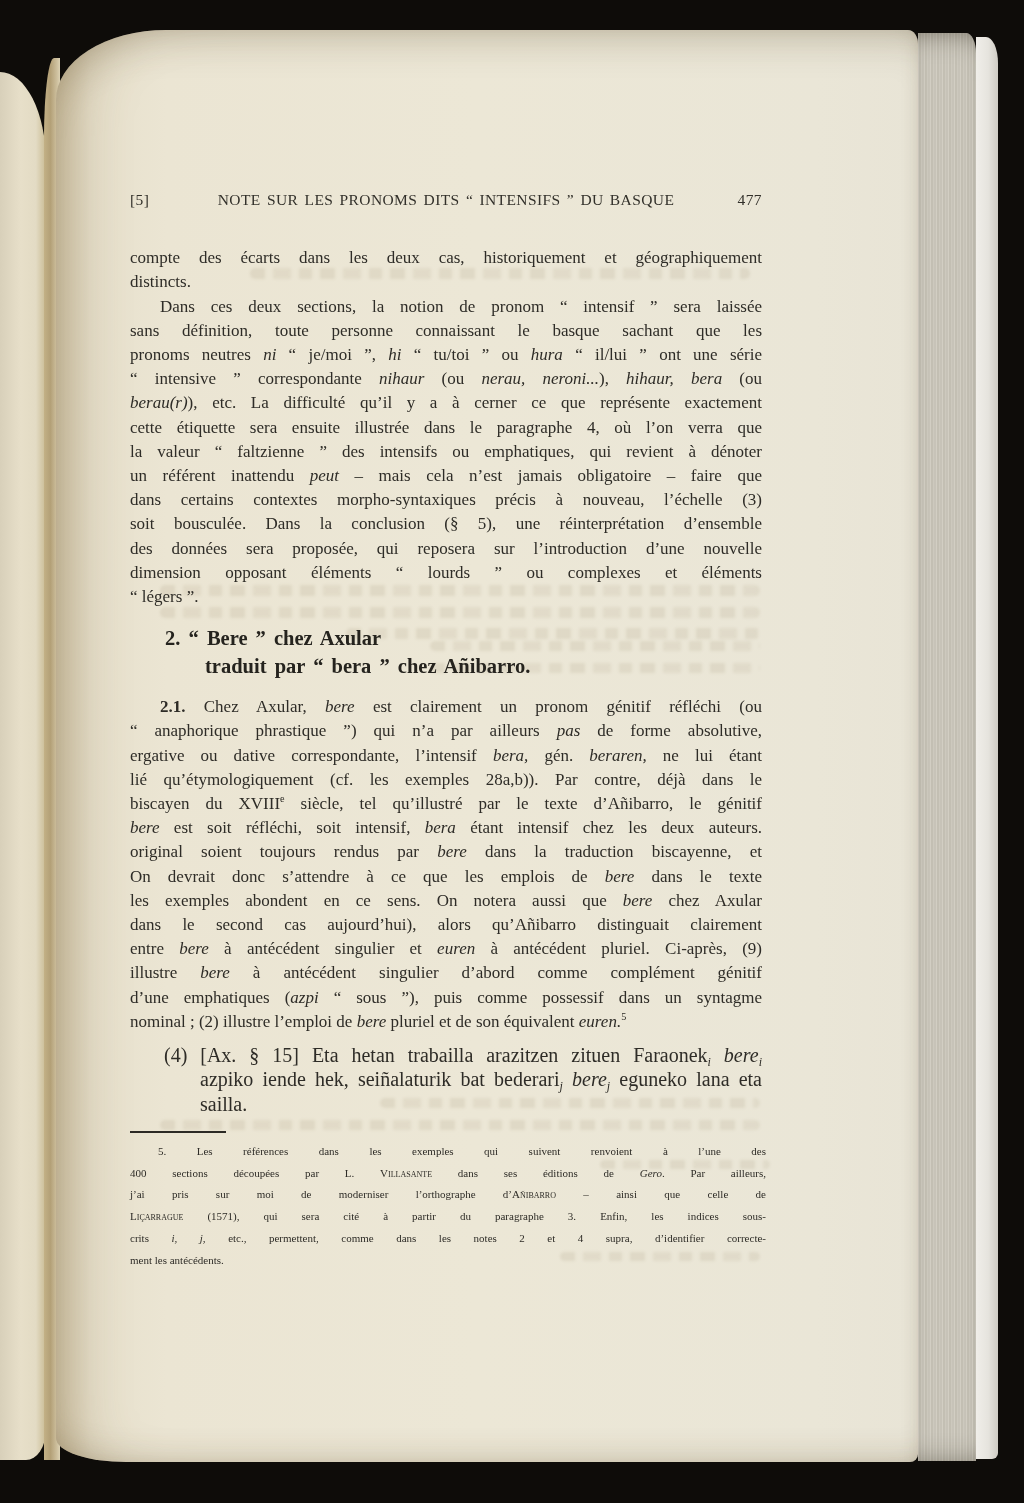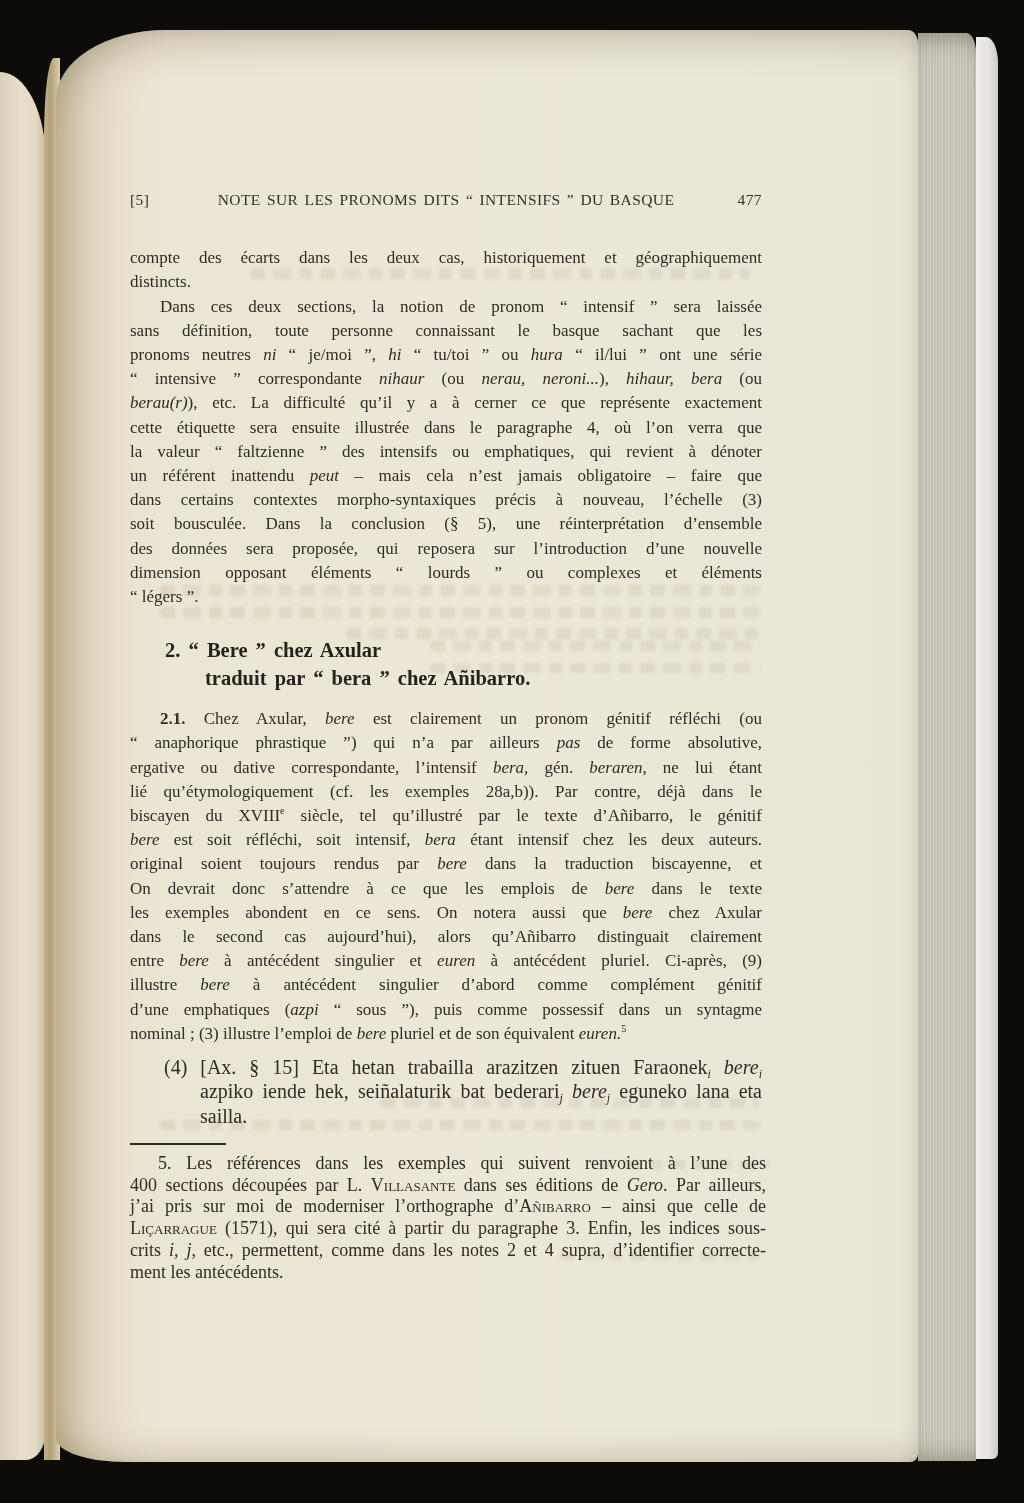--- a/index.html
+++ b/index.html
@@ -54,30 +54,30 @@
     margin-top:158px;font-size:15.5px;letter-spacing:.4px;word-spacing:2px;color:#32302a;
   }
   .run-head .mark{width:70px;}
   .run-head .title{flex:1;text-align:center;}
   .run-head .pnum{width:70px;text-align:right;}
   .ln{text-align:justify;text-align-last:justify;}
   .ln:last-child{text-align-last:left;}
   .blk{margin:0;}
   .p1{margin-top:34px;}
   .p2 .ln:first-child,.p3 .ln:first-child{text-indent:30px;}
-  .head{margin-top:28px;font-weight:bold;font-size:20.5px;line-height:27.5px;word-spacing:3px;color:#25231e;}
+  .head{margin-top:16px;font-weight:bold;font-size:20.5px;line-height:27.5px;word-spacing:3px;color:#25231e;}
   .head .ln{text-align:left;text-align-last:left;}
   .head .ln:first-child{padding-left:35px;}
   .head .ln:nth-child(2){padding-left:75px;}
   .p3{margin-top:15px;}
   .ex{margin-top:9px;font-size:20px;}
   .ex .ln{padding-left:70px;}
   .ex .ln:first-child{padding-left:34px;}
   .fn-rule{width:96px;border:0;border-top:2px solid #2c2a25;margin:15px 0 0 0;}
-  .fn{margin-top:8px;font-size:18px;line-height:21.8px;width:636px;}
+  .fn{margin-top:8px;font-size:11px;line-height:21.8px;width:636px;}
   .fn .ln:first-child{text-indent:28px;}
   .it{font-style:italic;}
   .bd{font-weight:bold;}
   .sc{font-variant:small-caps;}
   .sup{vertical-align:super;font-size:.6em;line-height:0;}
   .sub{vertical-align:baseline;position:relative;top:.3em;font-size:.6em;line-height:0;font-style:italic;}
   
   .bleed{
     position:absolute;height:11px;z-index:1;opacity:.42;border-radius:5px;
     filter:blur(1.4px);
@@ -143,21 +143,21 @@
         <div class="ln"><span>lié qu’étymologiquement (cf. les exemples 28a,b)). Par contre, déjà dans le</span></div>
         <div class="ln"><span>biscayen du XVIII</span><span class="sup">e</span><span> siècle, tel qu’illustré par le texte d’Añibarro, le génitif</span></div>
         <div class="ln"><span class="it">bere</span><span> est soit réfléchi, soit intensif, </span><span class="it">bera</span><span> étant intensif chez les deux auteurs.</span></div>
         <div class="ln"><span>original soient toujours rendus par </span><span class="it">bere</span><span> dans la traduction biscayenne, et</span></div>
         <div class="ln"><span>On devrait donc s’attendre à ce que les emplois de </span><span class="it">bere</span><span> dans le texte</span></div>
         <div class="ln"><span>les exemples abondent en ce sens. On notera aussi que </span><span class="it">bere</span><span> chez Axular</span></div>
         <div class="ln"><span>dans le second cas aujourd’hui), alors qu’Añibarro distinguait clairement</span></div>
         <div class="ln"><span>entre </span><span class="it">bere</span><span> à antécédent singulier et </span><span class="it">euren</span><span> à antécédent pluriel. Ci-après, (9)</span></div>
         <div class="ln"><span>illustre </span><span class="it">bere</span><span> à antécédent singulier d’abord comme complément génitif</span></div>
         <div class="ln"><span>d’une emphatiques (</span><span class="it">azpi</span><span> “ sous ”), puis comme possessif dans un syntagme</span></div>
-        <div class="ln"><span>nominal ; (3) illustre l’emploi de </span><span class="it">bere</span><span> pluriel et de son équivalent </span><span class="it">euren.</span><span class="sup">5</span></div>
+        <div class="ln"><span>nominal ; (2) illustre l’emploi de </span><span class="it">bere</span><span> pluriel et de son équivalent </span><span class="it">euren.</span><span class="sup">5</span></div>
       </div>
     <div class="blk ex">
         <div class="ln"><span>(4) [Ax. § 15] Eta hetan trabailla arazitzen zituen Faraonek</span><span class="sub">i</span><span> </span><span class="it">bere</span><span class="sub">i</span></div>
         <div class="ln"><span>azpiko iende hek, seiñalaturik bat bederari</span><span class="sub">j</span><span> </span><span class="it">bere</span><span class="sub">j</span><span> eguneko lana eta</span></div>
         <div class="ln"><span>sailla.</span></div>
       </div>
 
     <hr class="fn-rule">
     <div class="blk fn">
         <div class="ln"><span>5. Les références dans les exemples qui suivent renvoient à l’une des</span></div>

